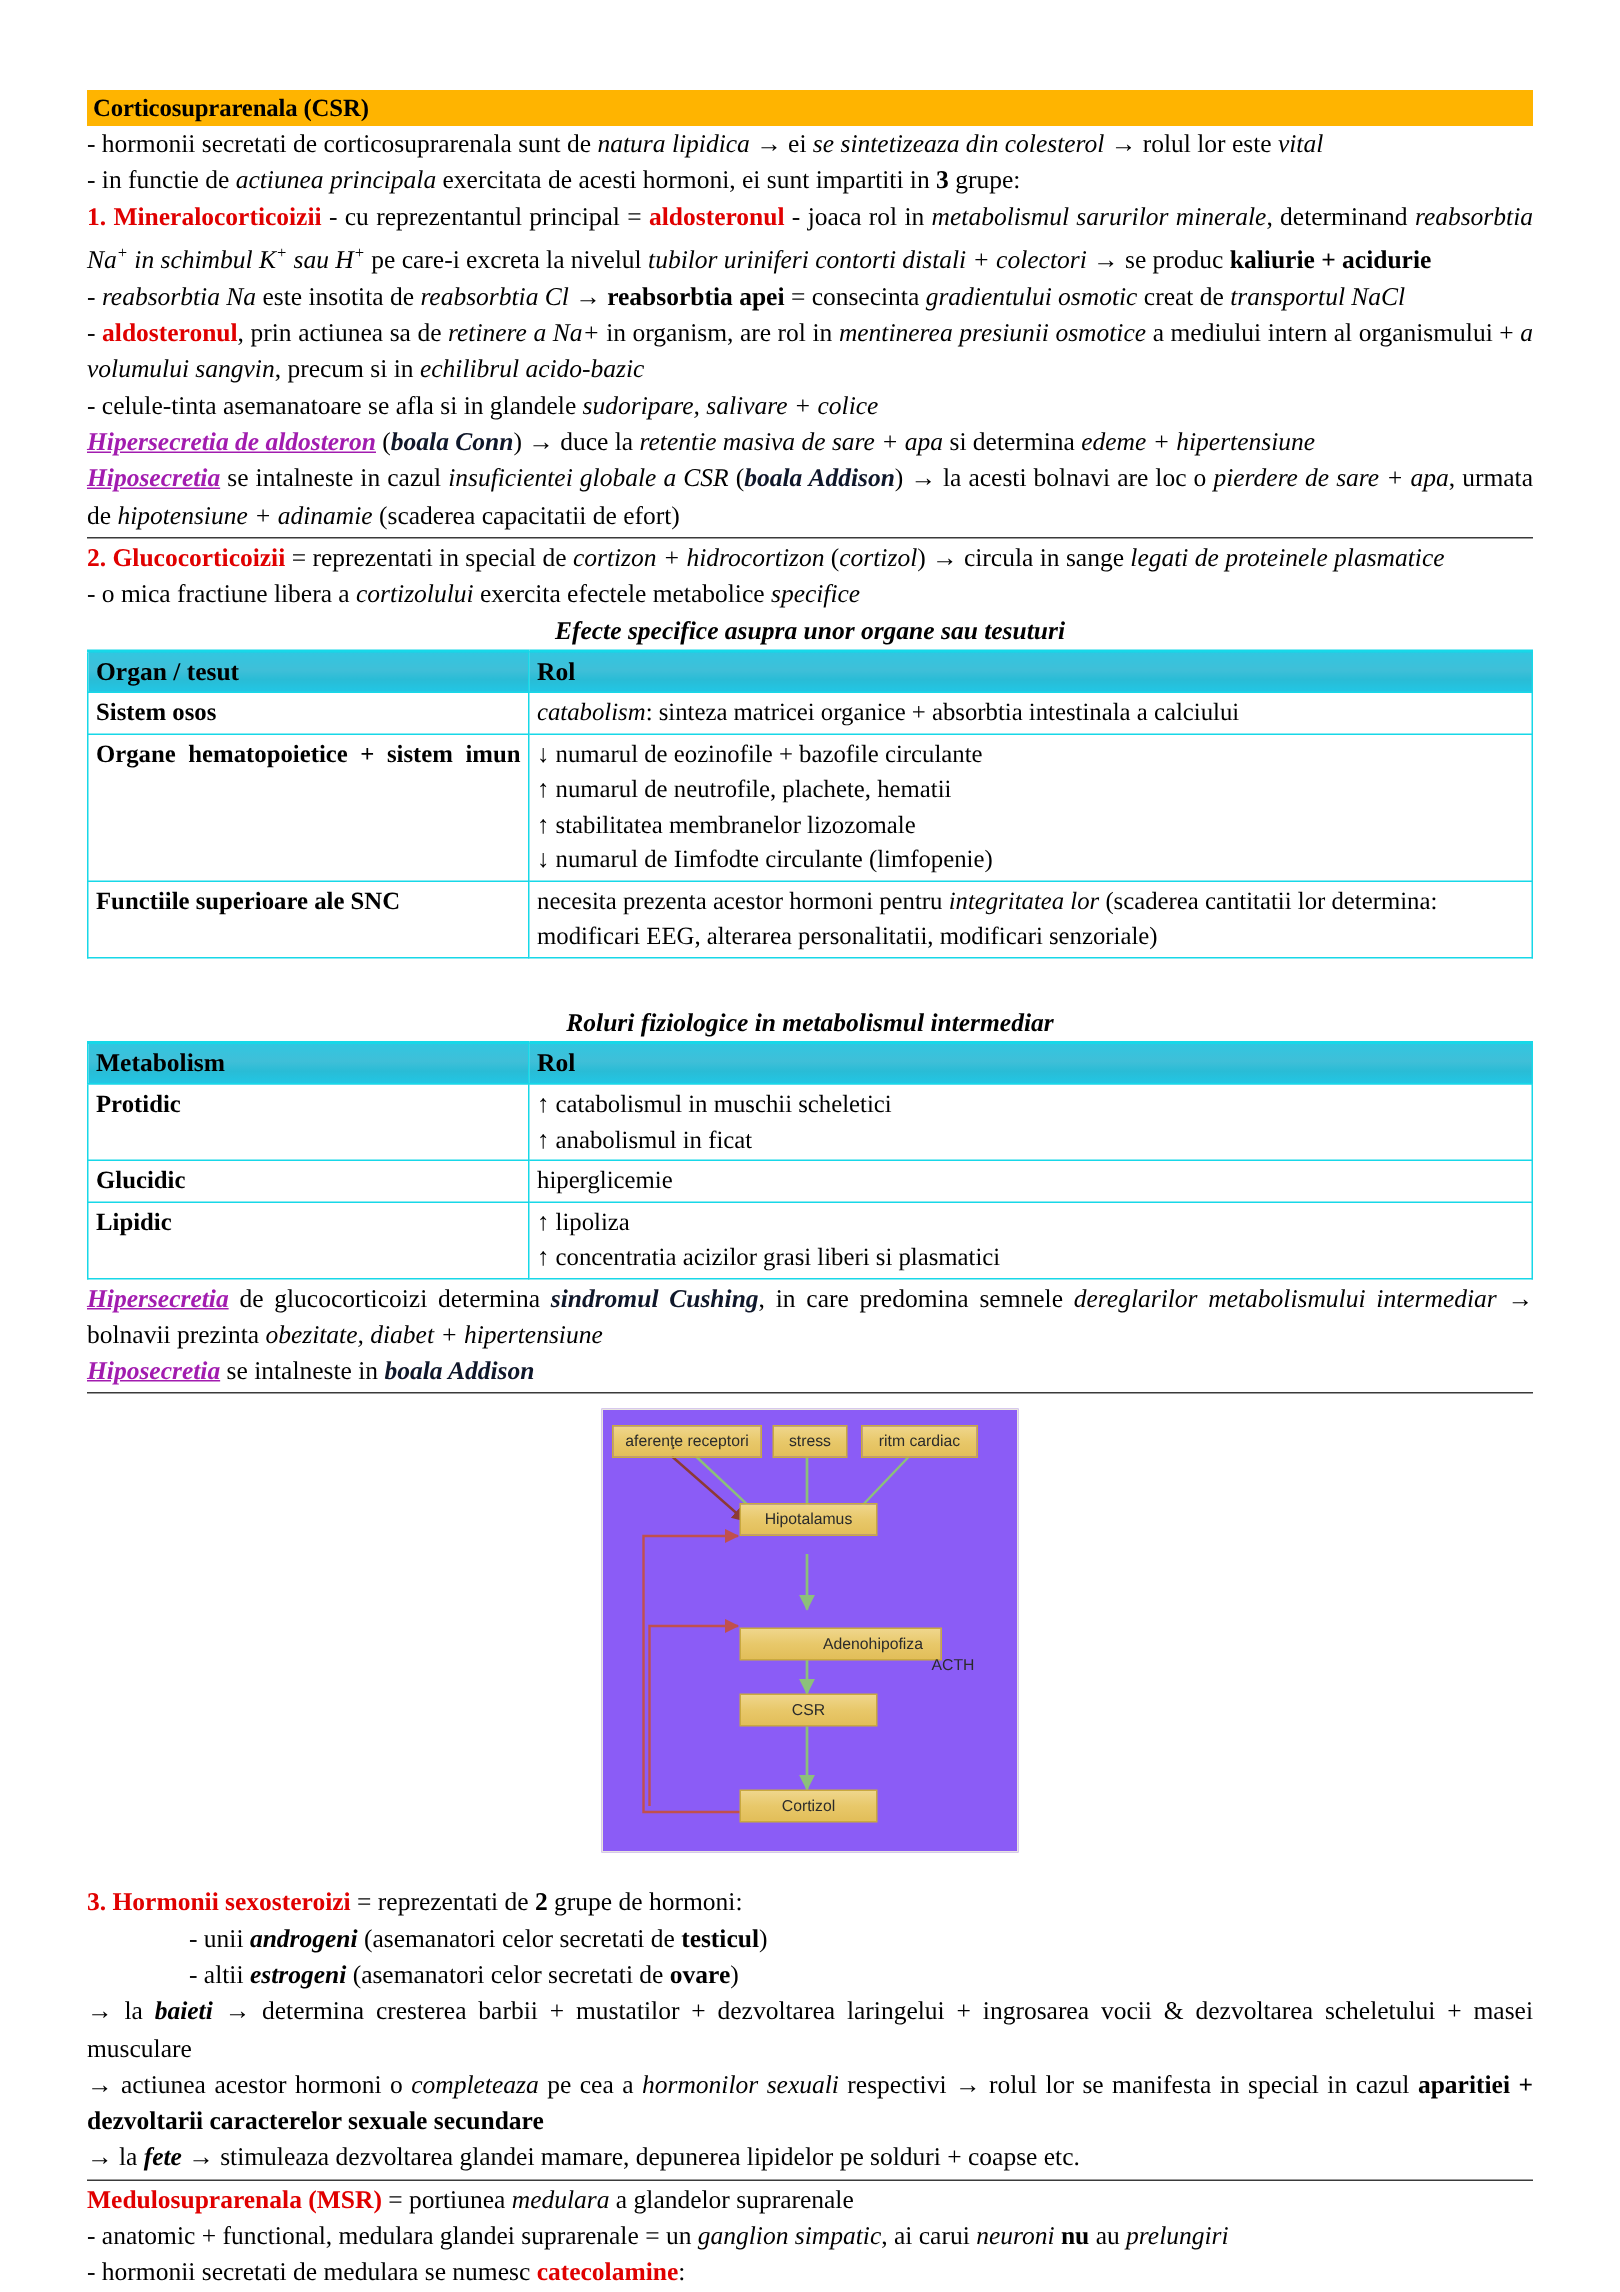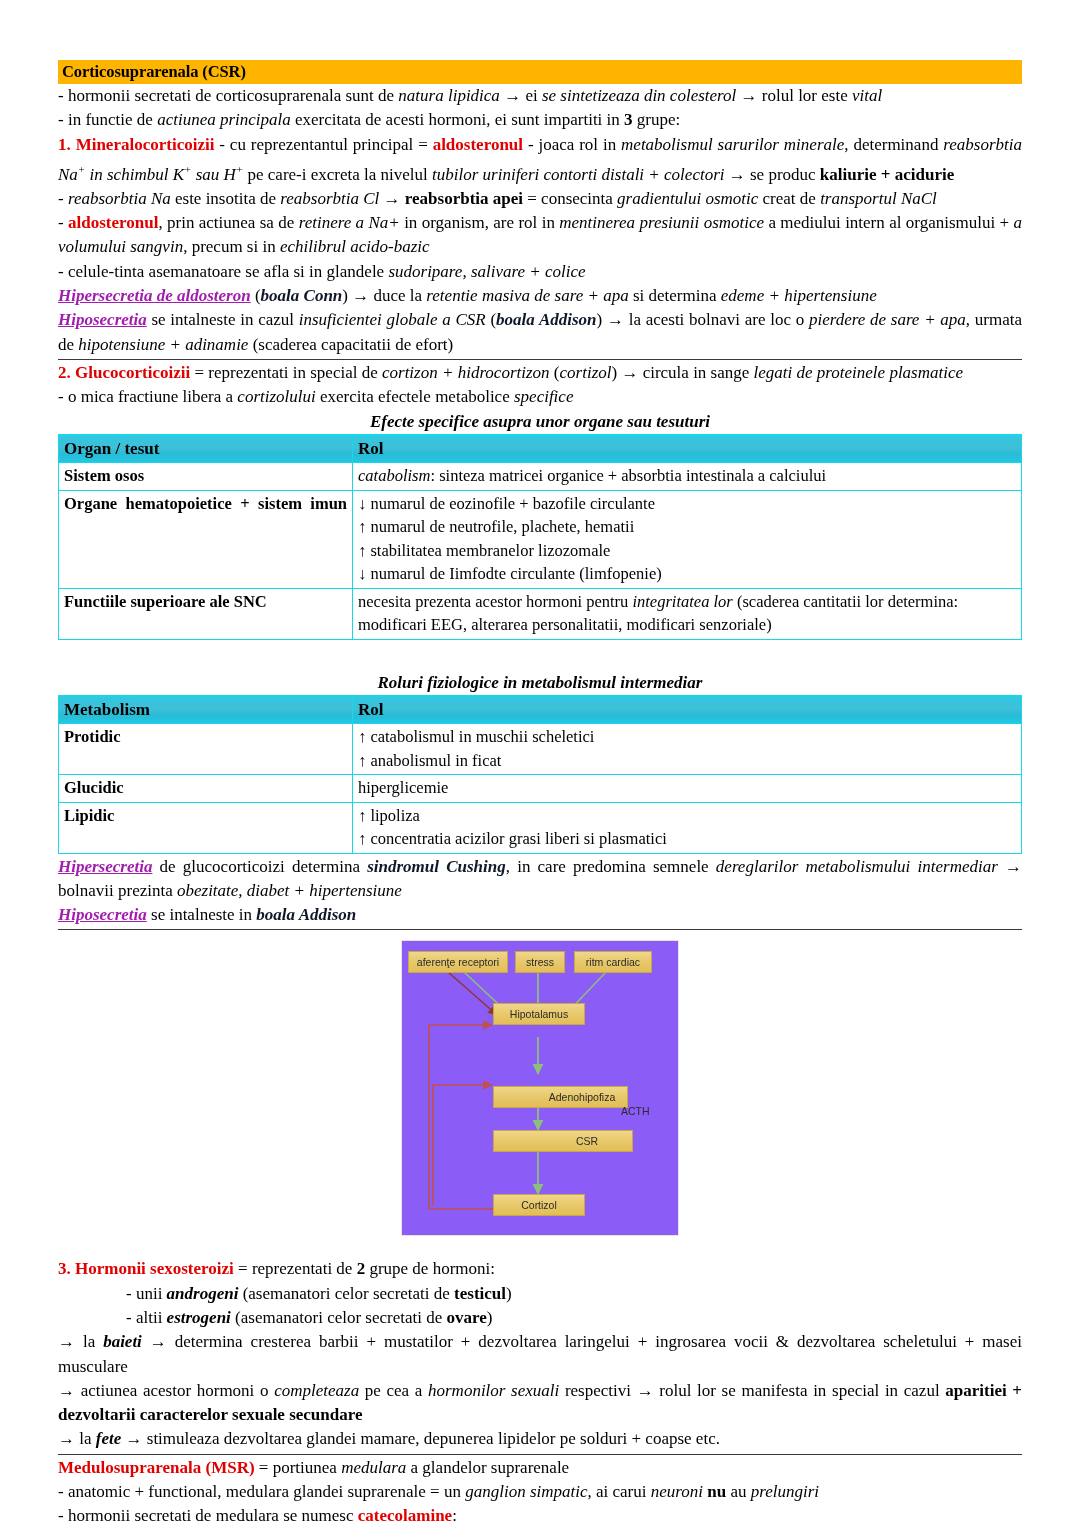--- a/index.html
+++ b/index.html
@@ -268,21 +268,21 @@
 
         <polyline points="31,264 31,144 90,144" fill="none" stroke="#C0504D" stroke-width="1.6" marker-end="url(#red)"></polyline>
       </svg>
 
       <div class="dbox" style="left:6px; top:10px; width:98px;">aferenţe receptori</div>
       <div class="dbox" style="left:113px; top:10px; width:48px;">stress</div>
       <div class="dbox" style="left:172px; top:10px; width:76px;">ritm cardiac</div>
 
       <div class="dbox" style="left:91px; top:62px; width:90px;">Hipotalamus</div>
       <div class="dbox" style="left:91px; top:145px; width:90px;padding-left:43px;">Adenohipofiza</div>
-      <div class="dbox" style="left:91px; top:189px; width:90px;padding-left:48px;">CSR</div>
+      <div class="dbox" style="left:91px; top:189px; width:90px;">CSR</div>
       <div class="dbox" style="left:91px; top:253px; width:90px;">Cortizol</div>
 
       <div class="dlabel" style="left:176px; top:164px;margin-left:43px;">ACTH</div>
     </div>
   </div>
 
   <p class="line nojust" style="margin-top:21px;"><span class="red">3. Hormonii sexosteroizi</span><span> = reprezentati de </span><b>2</b><span> grupe de hormoni:</span></p>
 
   <p class="line nojust indent1"><span>- unii </span><i><b>androgeni</b></i><span> (asemanatori celor secretati de </span><b>testicul</b><span>)</span></p>
 

